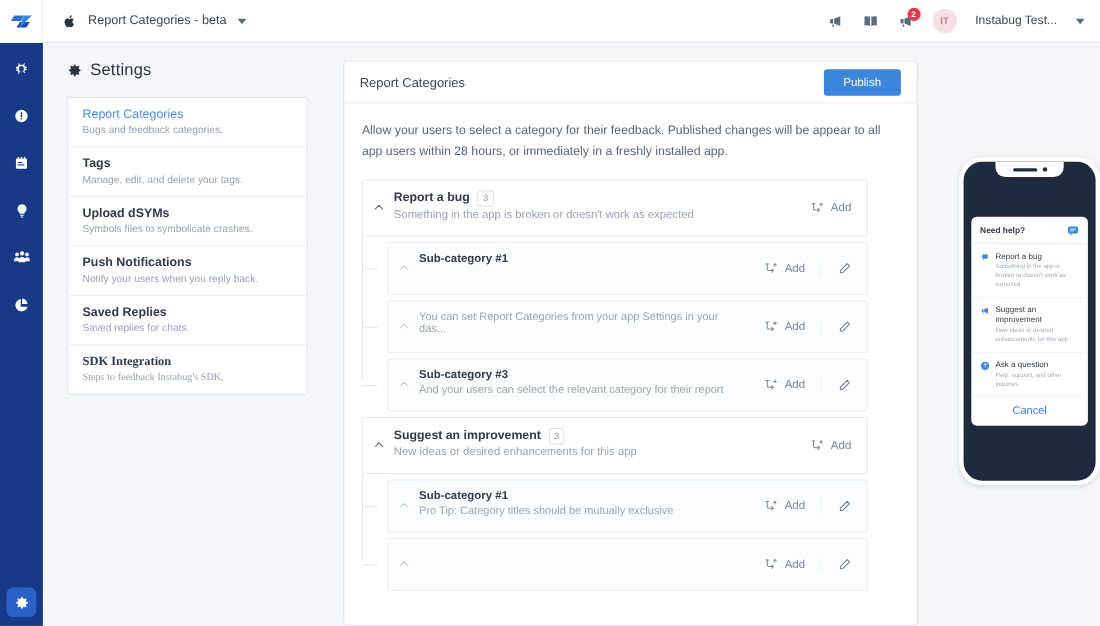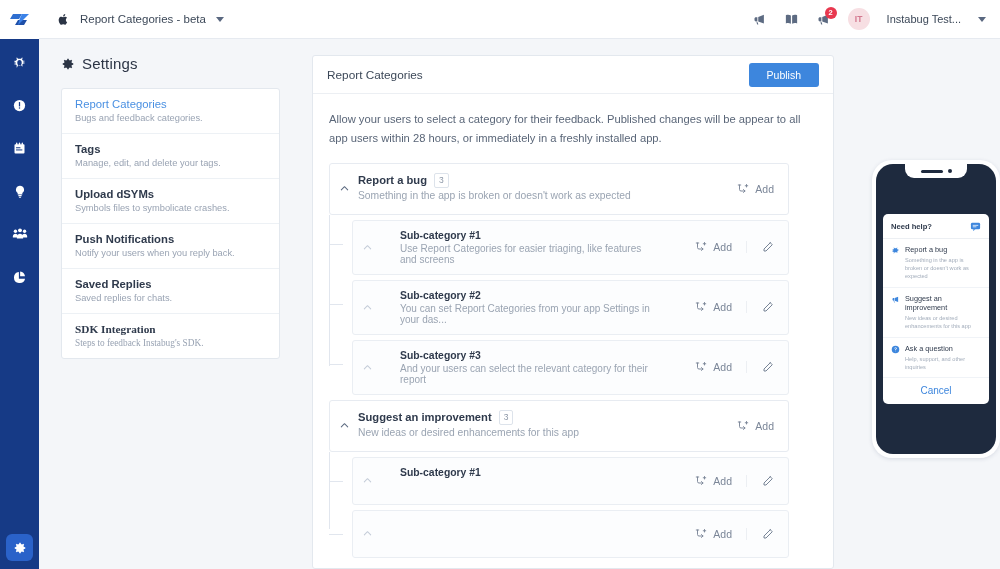--- a/index.html
+++ b/index.html
@@ -129,21 +129,21 @@
   }
   .panel-scroll { flex: 1; overflow: hidden; padding: 8px 16px 0 16px; position: relative; }
 
   
   .cat-block { margin-bottom: 5px; }
   .card {
     background: #fff; border: 1px solid #e7ebf1; border-radius: 3px;
     display: flex; align-items: stretch; min-height: 52px;
     width: 460px;
   }
-  .card.sub { background: #fcfdfe; border-color: #eaeef3; min-height: 48px; width: 437px; gap: 19px; }
+  .card.sub { background: #fcfdfe; border-color: #eaeef3; min-height: 48px; width: 437px; }
   .chev {
     width: 28px; display: flex; align-items: center; justify-content: center;
     color: #5c6a80; cursor: pointer; flex: 0 0 28px;
   }
   .card.sub .chev { color: #c4ccd8; }
   .card-body { flex: 1; padding: 9px 4px 9px 0; min-width: 0; }
   .card-title-row { display: flex; align-items: center; gap: 7px; margin-bottom: 2px; }
   .card-title { font-size: 11.2px; font-weight: bold; color: #2f3a4c; }
   .card.sub .card-title { font-size: 10.4px; }
   .count-badge {
@@ -177,21 +177,20 @@
   }
 
   
   .preview { flex: 0 0 142px; padding: 104px 0 0 16px; }
   .phone {
     width: 128px; height: 298px;
     background: #ffffff; border-radius: 20px;
     padding: 4px;
     box-shadow: 0 1px 4px rgba(40,60,100,.14);
     position: relative;
-    margin-top: 17px;
   }
   .phone-screen {
     width: 100%; height: 100%;
     background: #1e2a3e; border-radius: 17px;
     position: relative; overflow: hidden;
     display: flex; flex-direction: column; justify-content: center;
   }
   .notch {
     position: absolute; top: 0; left: 50%; transform: translateX(-50%);
     width: 62px; height: 14px; background: #ffffff;
@@ -406,21 +405,20 @@
                     <div class="card sub">
                       <div class="chev">
                         <svg width="11" height="11" viewBox="0 0 24 24" fill="none" stroke="currentColor" stroke-width="2.2" stroke-linecap="round" stroke-linejoin="round">
                           <path d="M5 15l7-7 7 7"></path>
                         </svg>
                       </div>
                       <div class="card-body">
                         <div class="card-title-row">
                           <span class="card-title">Sub-category #1</span>
                         </div>
-                        <div class="card-sub">Use Report Categories for easier triaging, like features and screens</div>
                       </div>
                       <div class="card-actions">
                         <button class="add-btn">
                           <svg width="12" height="12" viewBox="0 0 24 24" fill="none" stroke="#7b8698" stroke-width="1.9" stroke-linecap="round" stroke-linejoin="round">
                             <path d="M5 4v9a3 3 0 003 3h8"></path>
                             <path d="M13 13l3 3-3 3"></path>
                             <path d="M2.5 4h5"></path>
                             <path d="M19 3v5"></path>
                             <path d="M16.5 5.5h5"></path>
                           </svg>
@@ -435,23 +433,20 @@
                     </div>
                   </div>
                   <div class="sub-row">
                     <div class="card sub">
                       <div class="chev">
                         <svg width="11" height="11" viewBox="0 0 24 24" fill="none" stroke="currentColor" stroke-width="2.2" stroke-linecap="round" stroke-linejoin="round">
                           <path d="M5 15l7-7 7 7"></path>
                         </svg>
                       </div>
                       <div class="card-body">
-                        <div class="card-title-row">
-                          <span class="card-title">Sub-category #2</span>
-                        </div>
                         <div class="card-sub">You can set Report Categories from your app Settings in your das...</div>
                       </div>
                       <div class="card-actions">
                         <button class="add-btn">
                           <svg width="12" height="12" viewBox="0 0 24 24" fill="none" stroke="#7b8698" stroke-width="1.9" stroke-linecap="round" stroke-linejoin="round">
                             <path d="M5 4v9a3 3 0 003 3h8"></path>
                             <path d="M13 13l3 3-3 3"></path>
                             <path d="M2.5 4h5"></path>
                             <path d="M19 3v5"></path>
                             <path d="M16.5 5.5h5"></path>
@@ -532,20 +527,21 @@
                     <div class="card sub">
                       <div class="chev">
                         <svg width="11" height="11" viewBox="0 0 24 24" fill="none" stroke="currentColor" stroke-width="2.2" stroke-linecap="round" stroke-linejoin="round">
                           <path d="M5 15l7-7 7 7"></path>
                         </svg>
                       </div>
                       <div class="card-body">
                         <div class="card-title-row">
                           <span class="card-title">Sub-category #1</span>
                         </div>
+                        <div class="card-sub">Pro Tip: Category titles should be mutually exclusive</div>
                       </div>
                       <div class="card-actions">
                         <button class="add-btn">
                           <svg width="12" height="12" viewBox="0 0 24 24" fill="none" stroke="#7b8698" stroke-width="1.9" stroke-linecap="round" stroke-linejoin="round">
                             <path d="M5 4v9a3 3 0 003 3h8"></path>
                             <path d="M13 13l3 3-3 3"></path>
                             <path d="M2.5 4h5"></path>
                             <path d="M19 3v5"></path>
                             <path d="M16.5 5.5h5"></path>
                           </svg>

